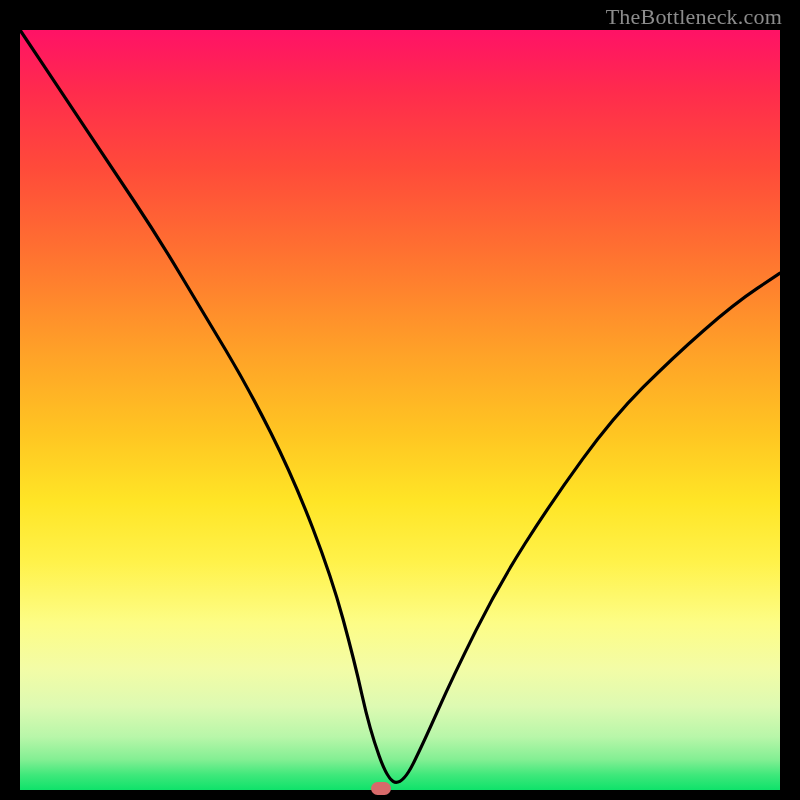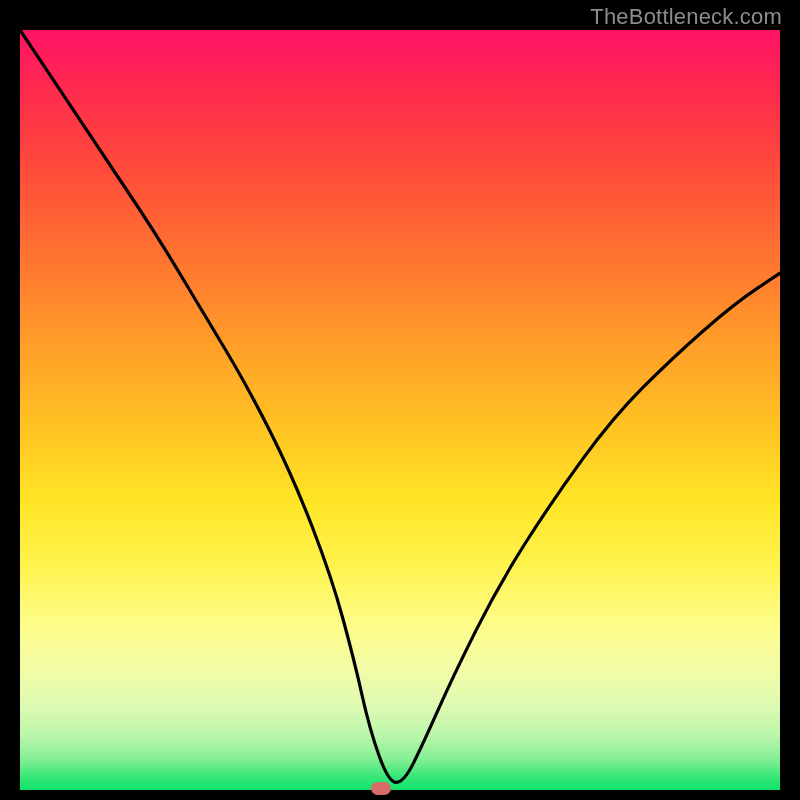--- a/index.html
+++ b/index.html
@@ -57,21 +57,21 @@
     width: 20px;
     height: 13px;
     border-radius: 7px;
     background: #d86a6a;
   }
   .attribution {
     position: absolute;
     top: 4px;
     right: 18px;
     color: #8c8c8c;
-    font-family: Liberation Sans, sans-serif;
+    font-family: Liberation Serif, serif;
     font-size: 22px;
     letter-spacing: 0.2px;
   }
 </style>
 </head>
 <body>
 
 <div class="attribution">TheBottleneck.com</div>
 
 <div class="frame">

